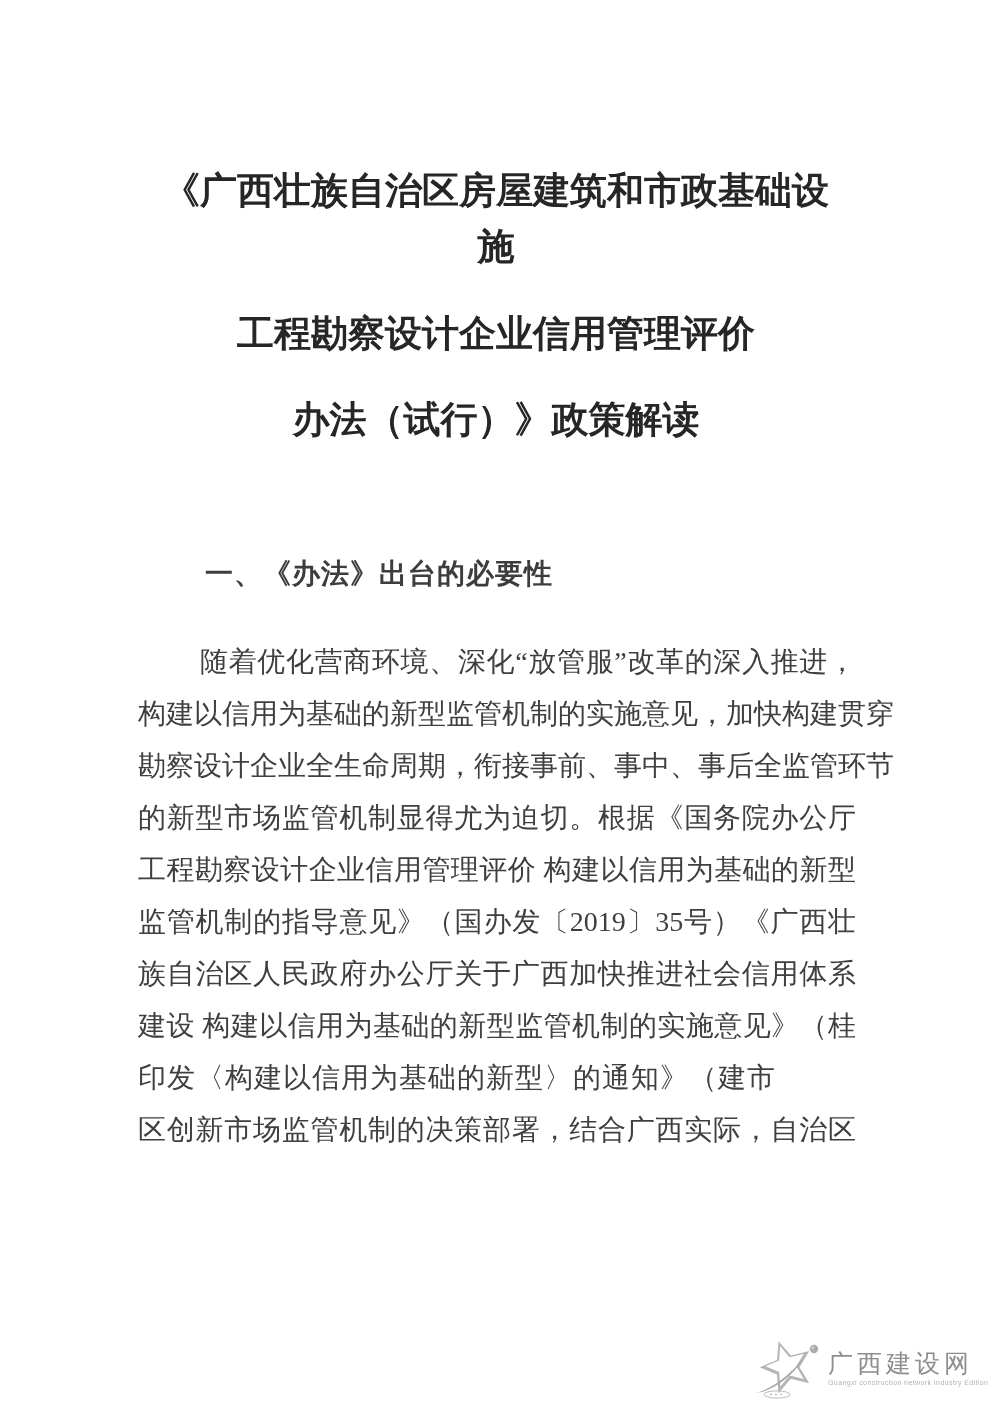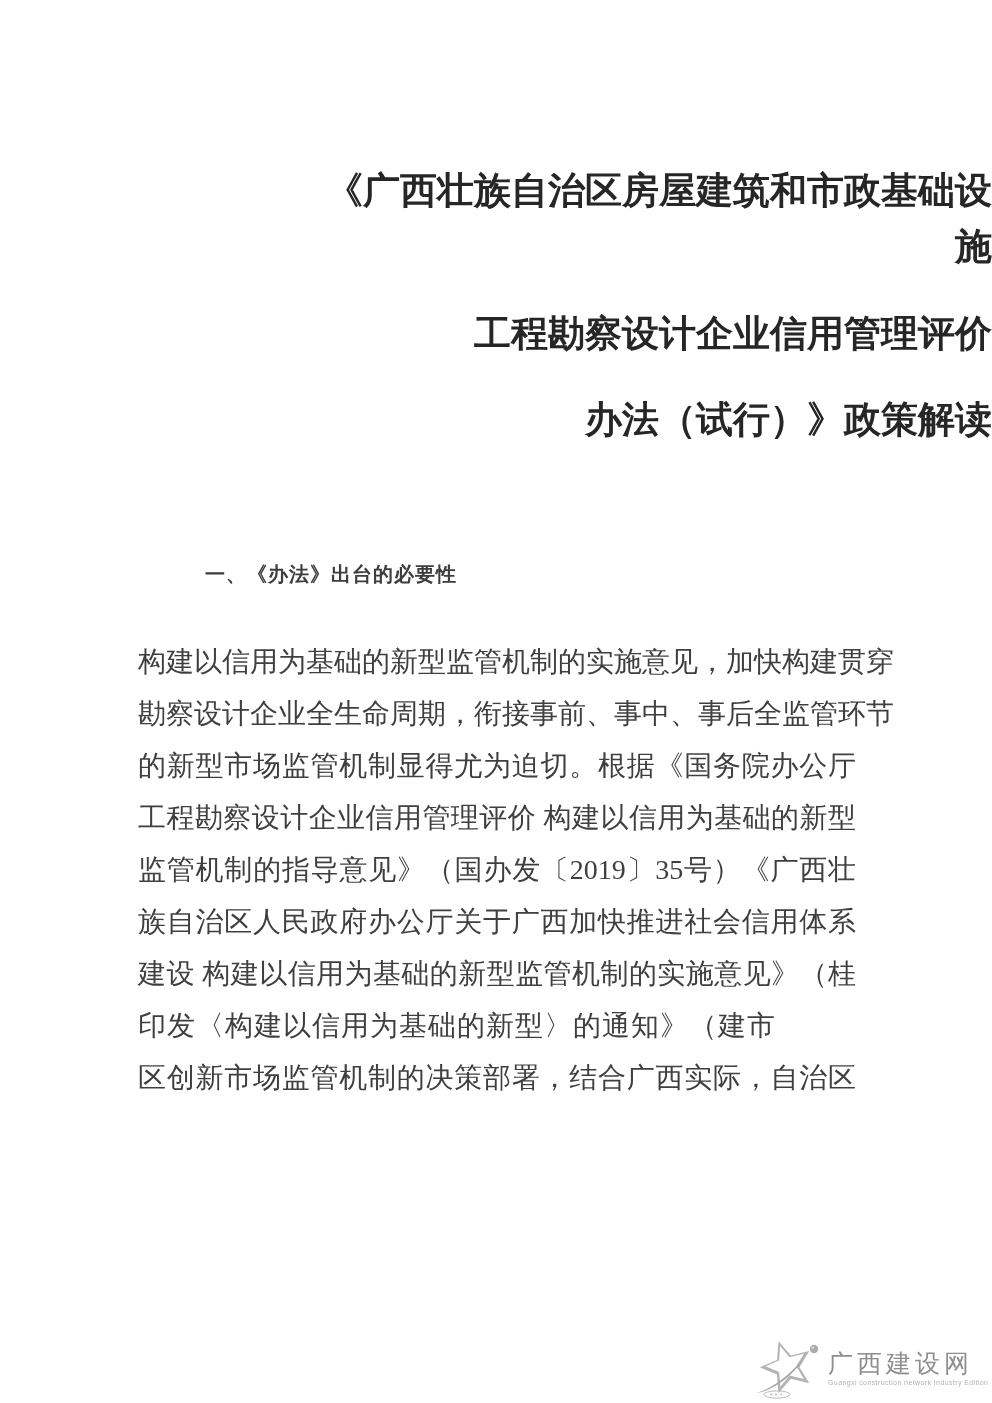--- a/index.html
+++ b/index.html
@@ -10,42 +10,42 @@
     background: #ffffff;
     overflow: hidden;
     font-family: "Liberation Serif", "DejaVu Serif", serif;
   }
 
   
   .title-line {
     position: absolute;
     left: 0;
     width: 992px;
-    text-align: right;
+    text-align: center;
     font-family: "Liberation Serif", "DejaVu Serif", serif;
     font-weight: bold;
     font-size: 37px;
     line-height: 46px;
     color: #262626;
     letter-spacing: 0px;
     white-space: nowrap;
   }
   .title-l1 { top: 168px; }
   .title-l2 { top: 224px; }
   .title-l3 { top: 311px; }
   .title-l4 { top: 397px; }
 
   
   .section-heading {
     position: absolute;
     left: 205px;
     top: 556px;
     font-family: "Liberation Sans", "DejaVu Sans", sans-serif;
     font-weight: bold;
-    font-size: 20px;
+    font-size: 28px;
     line-height: 36px;
     color: #3d3d3d;
     letter-spacing: 1px;
     white-space: nowrap;
   }
 
   
   .body-block {
     position: absolute;
     left: 138px;
@@ -100,20 +100,21 @@
 <div class="page">
 
   <div class="title-line title-l1">《广西壮族自治区房屋建筑和市政基础设</div>
   <div class="title-line title-l2">施</div>
   <div class="title-line title-l3">工程勘察设计企业信用管理评价</div>
   <div class="title-line title-l4">办法（试行）》政策解读</div>
 
   <div class="section-heading">一、《办法》出台的必要性</div>
 
   <div class="body-block">
+    <div class="body-line first">随着优化营商环境、深化“放管服”改革的深入推进，</div>
     <div class="body-line">构建以信用为基础的新型监管机制的实施意见，加快构建贯穿</div>
     <div class="body-line">勘察设计企业全生命周期，衔接事前、事中、事后全监管环节</div>
     <div class="body-line">的新型市场监管机制显得尤为迫切。根据《国务院办公厅</div>
     <div class="body-line">工程勘察设计企业信用管理评价 构建以信用为基础的新型</div>
     <div class="body-line">监管机制的指导意见》（国办发〔2019〕35号）《广西壮</div>
     <div class="body-line">族自治区人民政府办公厅关于广西加快推进社会信用体系</div>
     <div class="body-line">建设 构建以信用为基础的新型监管机制的实施意见》（桂</div>
     <div class="body-line short">印发〈构建以信用为基础的新型〉的通知》（建市</div>
     <div class="body-line">区创新市场监管机制的决策部署，结合广西实际，自治区</div>
   </div>

